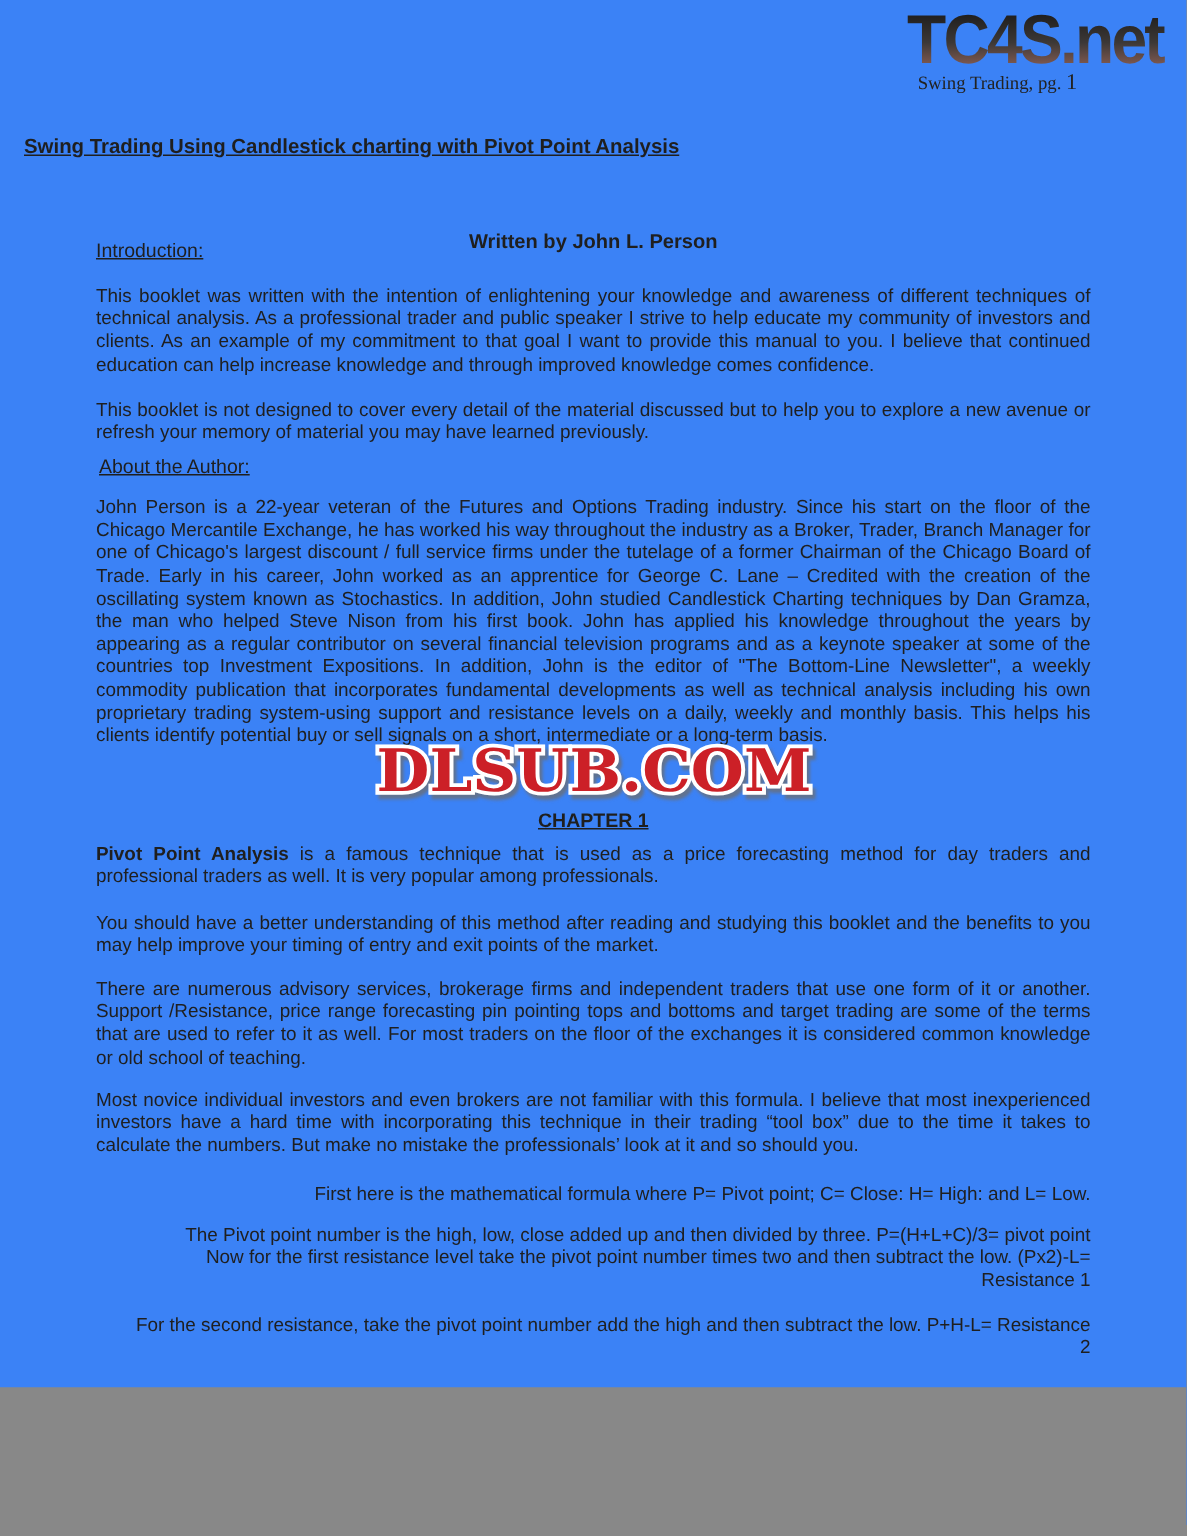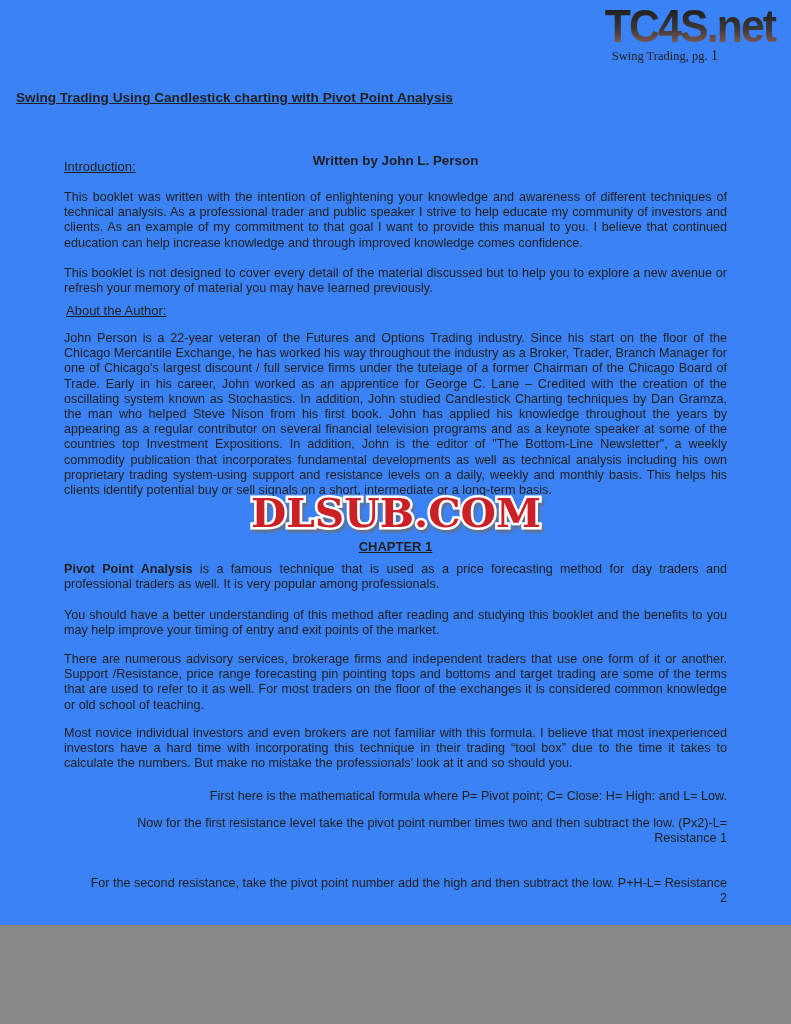--- a/index.html
+++ b/index.html
@@ -87,20 +87,21 @@
   <div class="h-center" style="top:539px;">
     <span>CHAPTER 1</span>
   </div>
   <div class="para" style="top:562px;"><span class="b">Pivot Point Analysis</span><span> is a famous technique that is used as a price forecasting method for day traders and professional traders as well. It is very popular among professionals.</span></div>
   <div class="para" style="top:608px;">You should have a better understanding of this method after reading and studying this booklet and the benefits to you may help improve your timing of entry and exit points of the market.</div>
   <div class="para" style="top:652px;">There are numerous advisory services, brokerage firms and independent traders that use one form of it or another. Support /Resistance, price range forecasting pin pointing tops and bottoms and target trading are some of the terms that are used to refer to it as well. For most traders on the floor of the exchanges it is considered common knowledge or old school of teaching.</div>
   <div class="para" style="top:726px;">Most novice individual investors and even brokers are not familiar with this formula. I believe that most inexperienced investors have a hard time with incorporating this technique in their trading “tool box” due to the time it takes to calculate the numbers. But make no mistake the professionals’ look at it and so should you.</div>
   <div class="para nojust" style="top:789px;">First here is the mathematical formula where P= Pivot point; C= Close: H= High: and L= Low.</div>
 
   <div class="para nojust" style="top:816px;">
+    <div>The Pivot point number is the high, low, close added up and then divided by three. P=(H+L+C)/3= pivot point</div>
     <div>Now for the first resistance level take the pivot point number times two and then subtract the low. (Px2)-L=</div>
     <div>Resistance 1</div>
   </div>
 
   <div class="para nojust" style="top:876px;">
     <div>For the second resistance, take the pivot point number add the high and then subtract the low. P+H-L= Resistance</div>
     <div>2</div>
   </div>
 
   <div class="copyright">Copyright © 2002 by John L. Person III, CTA</div>

